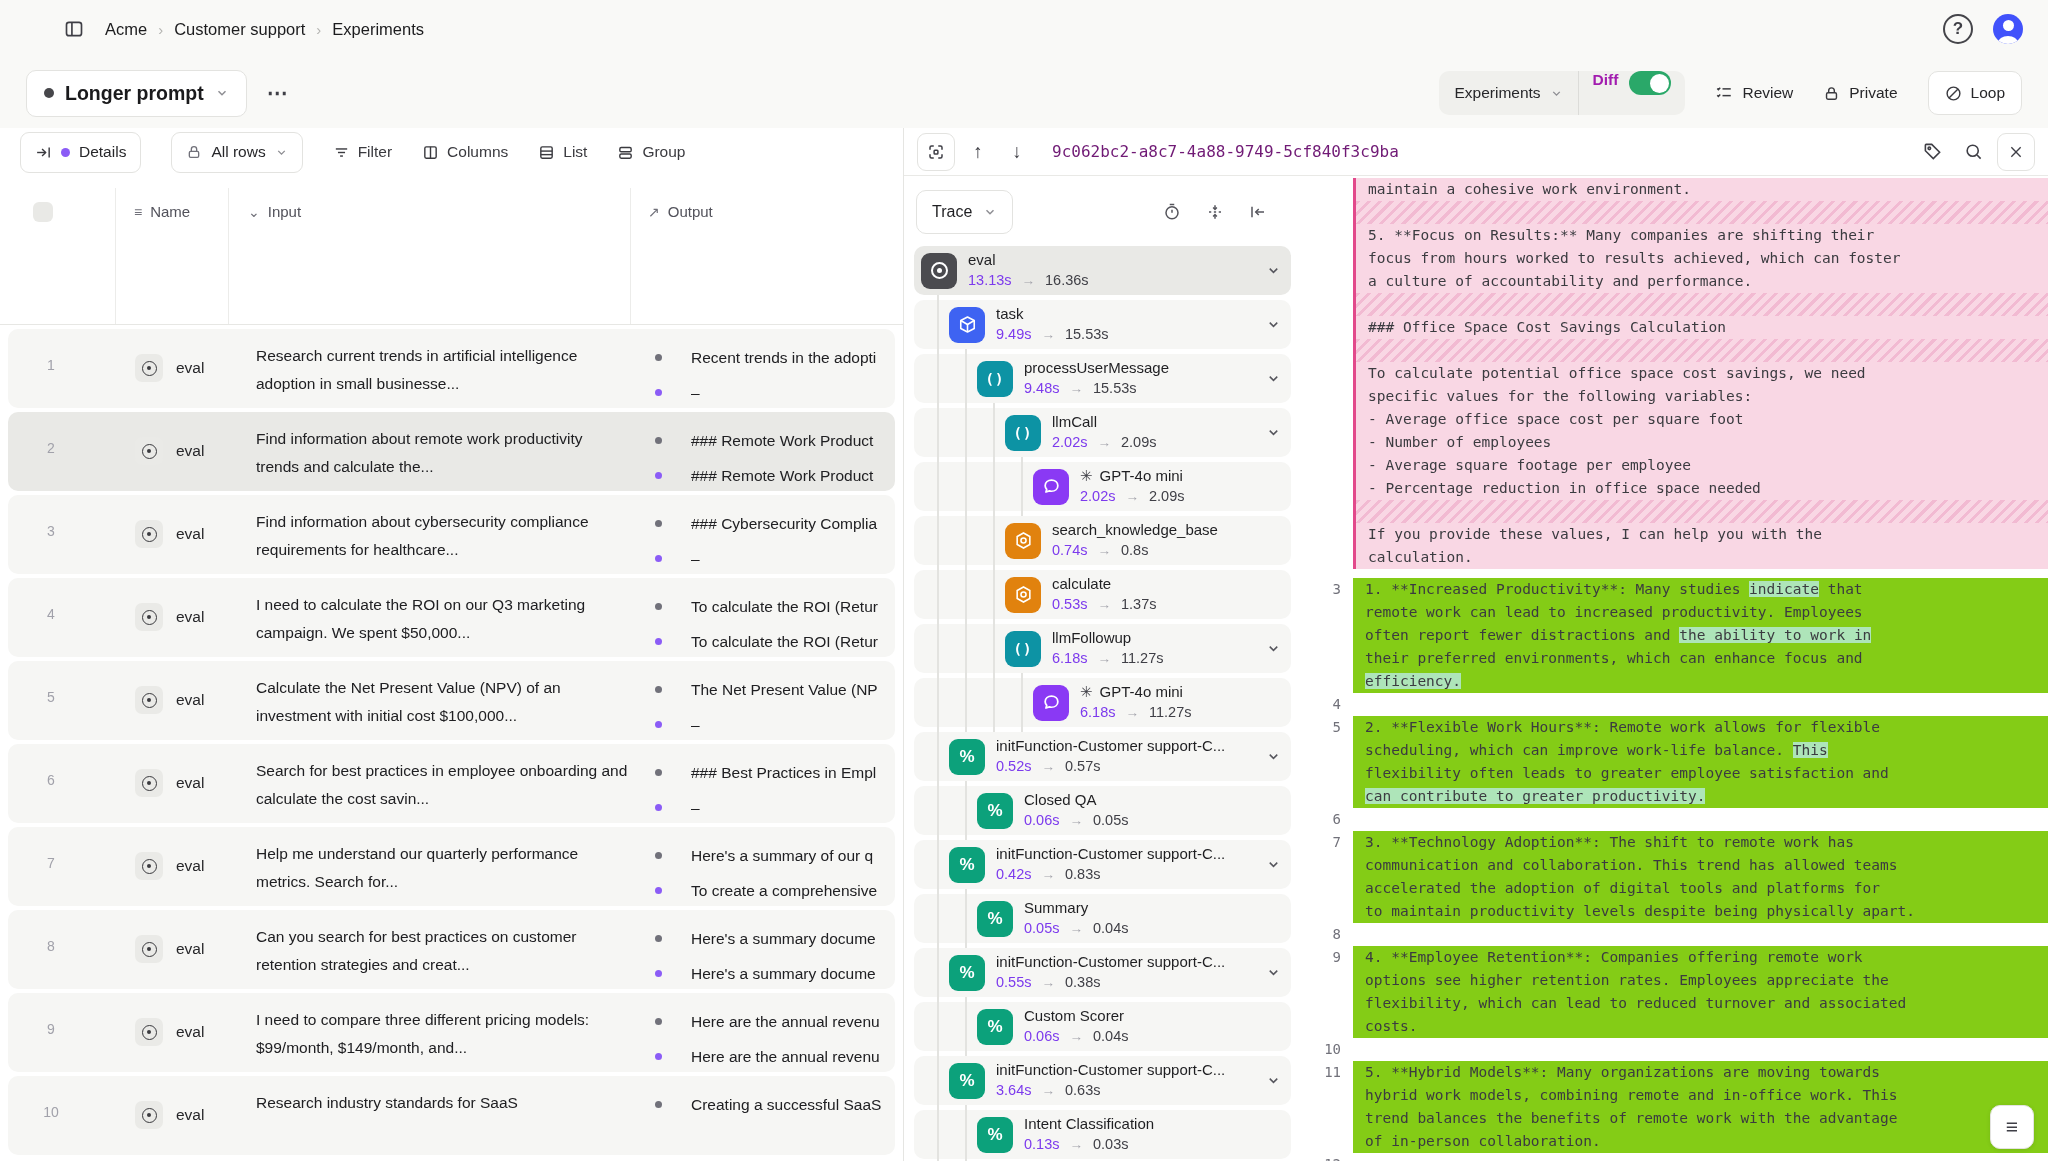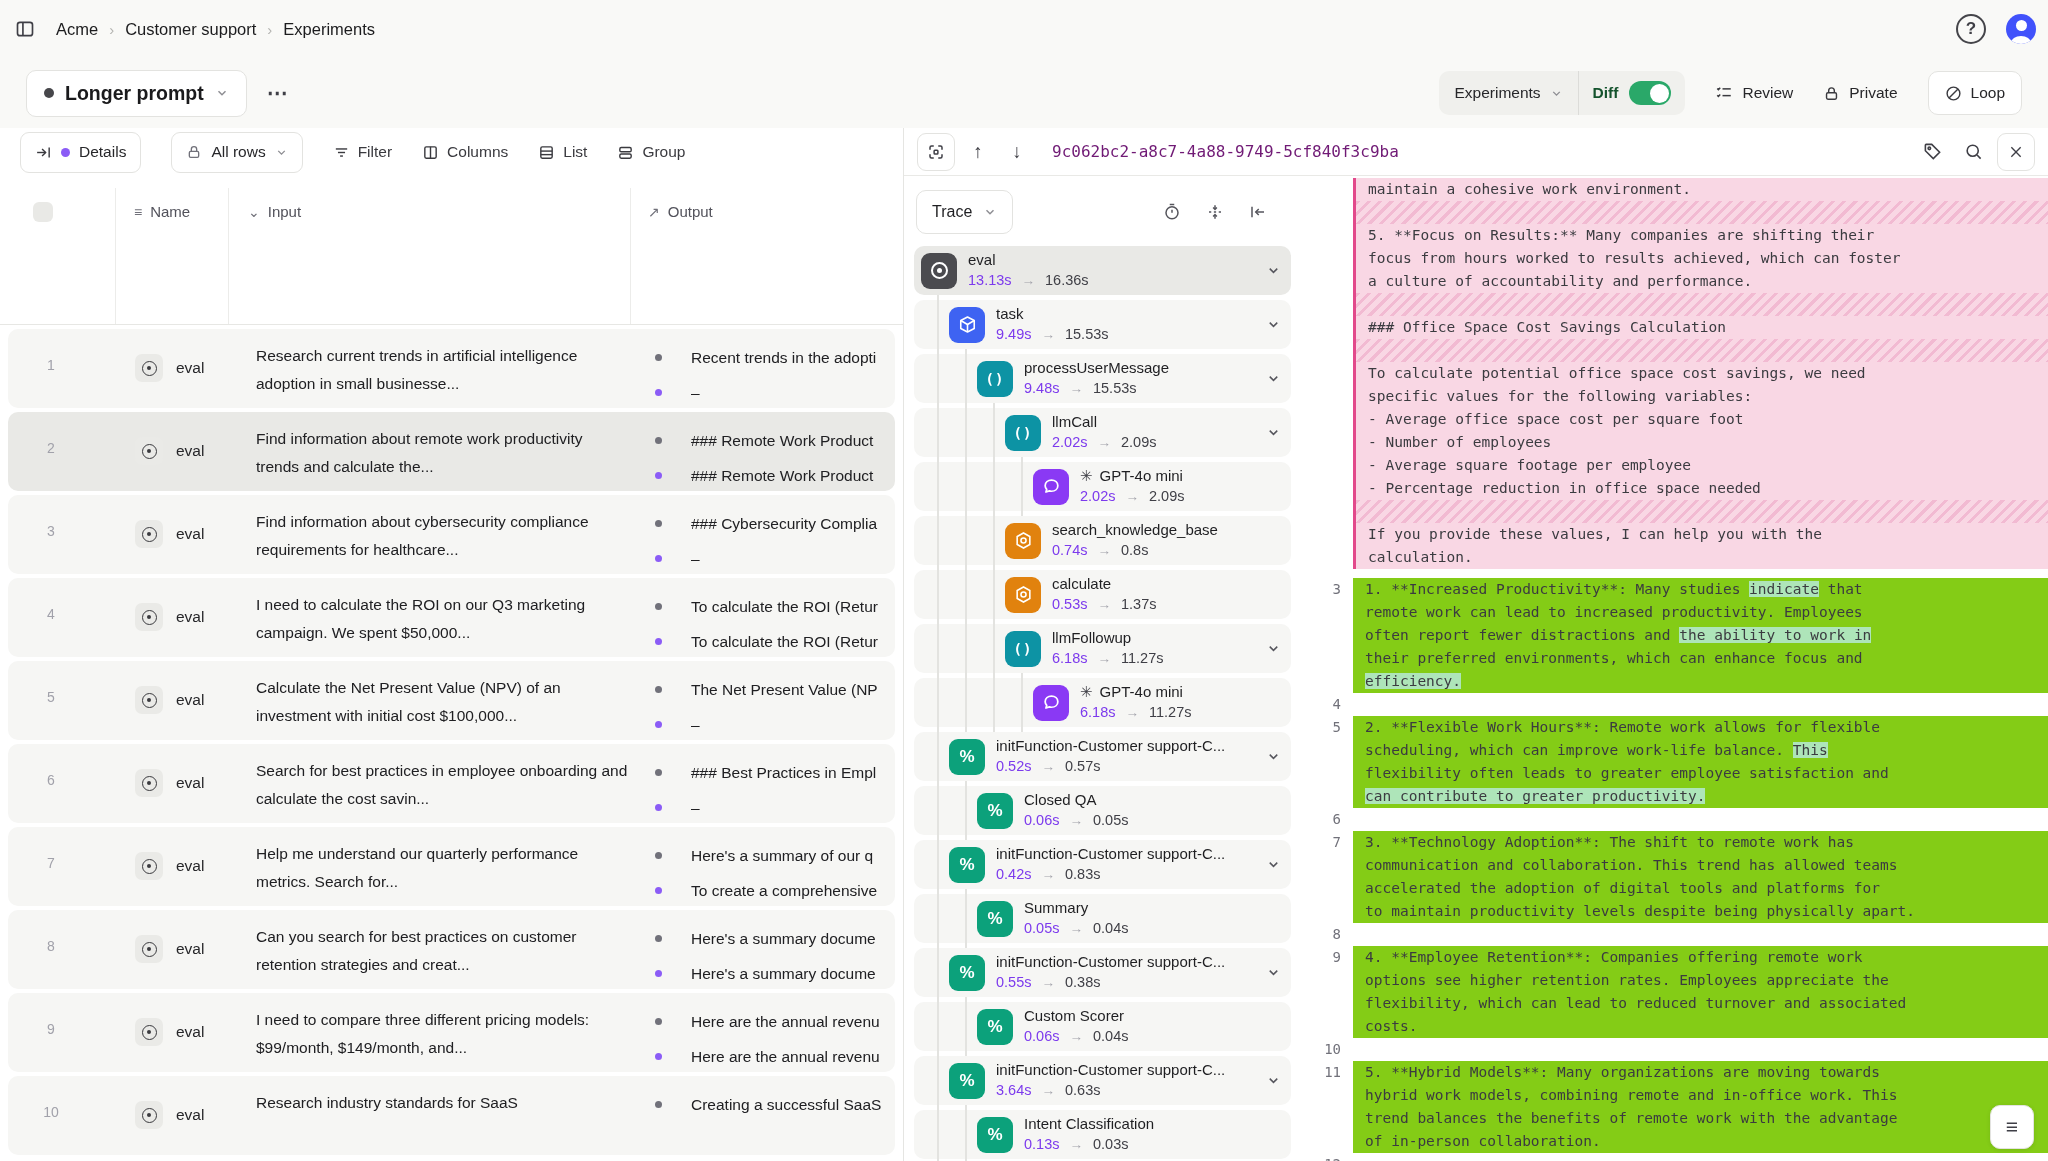--- a/index.html
+++ b/index.html
@@ -1,38 +1,38 @@
 <!DOCTYPE html>
 <html><head>
 <meta charset="utf-8">
 <style>
   * { box-sizing: border-box; margin: 0; padding: 0; }
   html,body { width:2048px; height:1161px; overflow:hidden; }
   body { font-family:"Liberation Sans",sans-serif; background:#f9f9f7; color:#18181b; position:relative; }
   svg { display:block; }
 
   
-  .topbar { height:58px; display:flex; align-items:center; padding:0 12px; }
+  .topbar { height:58px; display:flex; align-items:center; padding:0 25px;margin-left:36px; }
   .panel-btn { width:26px; height:26px; display:flex; align-items:center; justify-content:center; margin-right:18px; color:#3f3f46; }
   .crumbs { display:flex; align-items:center; font-size:16.5px; font-weight:500; color:#1c1c1e; }
   .crumb-sep { color:#b3b3b0; margin:0 11px; font-size:15px; }
   .topbar-right { margin-left:auto; display:flex; align-items:center; gap:20px; }
   .help-btn { width:30px; height:30px; border:2px solid #45454a; border-radius:50%; display:flex; align-items:center; justify-content:center; font-size:17px; font-weight:bold; color:#3f3f46; }
   .avatar { width:30px; height:30px; border-radius:50%; background:#4152fb; position:relative; overflow:hidden; }
   .avatar::before { content:''; position:absolute; left:50%; top:6px; width:11px; height:11px; margin-left:-5.5px; border-radius:50%; background:#fff; }
   .avatar::after { content:''; position:absolute; left:50%; bottom:-6px; width:20px; height:14px; margin-left:-10px; border-radius:50%; background:#fff; }
 
   .titlebar { height:70px; display:flex; align-items:center; padding:0 26px; gap:16px; }
   .exp-btn { display:flex; align-items:center; gap:11px; background:#fff; border:1px solid #e3e3e0; border-radius:10px; height:47px; padding:0 17px; font-size:19.5px; font-weight:600; color:#1a1a1c;text-align:center; }
   .exp-dot { width:10px; height:10px; border-radius:50%; background:#47474b; }
   .dots-btn { color:#3f3f46; font-size:21px; font-weight:bold; letter-spacing:1px; padding:0 4px; }
   .titlebar-right { margin-left:auto; display:flex; align-items:center; gap:30px; }
   .seg { display:flex; align-items:stretch; background:#f0f0ed; border-radius:10px; height:44px; }
   .seg-left { padding:0 15px; display:flex; gap:9px; align-items:center; font-size:15.5px; font-weight:500; border-right:1px solid #dcdcd9; color:#27272a; }
-  .seg-right { padding:0 14px; display:flex; gap:11px; align-items:center; font-size:15.5px; font-weight:600; color:#14532d; }
+  .seg-right { padding:0 14px; display:flex; gap:11px; align-items:flex-start; font-size:15.5px; font-weight:600; color:#a21caf; }
   .toggle { width:42px; height:24px; border-radius:13px; background:#2aa869; position:relative; }
   .toggle::after { content:''; position:absolute; right:2.5px; top:2.5px; width:19px; height:19px; border-radius:50%; background:#fff; }
   .ghost-btn { display:flex; align-items:center; gap:9px; font-size:15.5px; font-weight:500; color:#27272a; }
   .loop-btn { display:flex; align-items:center; gap:9px; background:#fff; border:1px solid #e3e3e0; border-radius:10px; height:44px; padding:0 16px; font-size:15.5px; font-weight:500; color:#27272a; }
   .chev-sm { color:#8e8e93; }
 
   
   .app-body { position:absolute; top:128px; left:0; right:0; bottom:0; background:#fff; display:flex; }
   .left-pane { width:903px; flex:none; position:relative; overflow:hidden; }
   .left-toolbar { height:48px; display:flex; align-items:center; gap:30px; padding:0 20px; }

